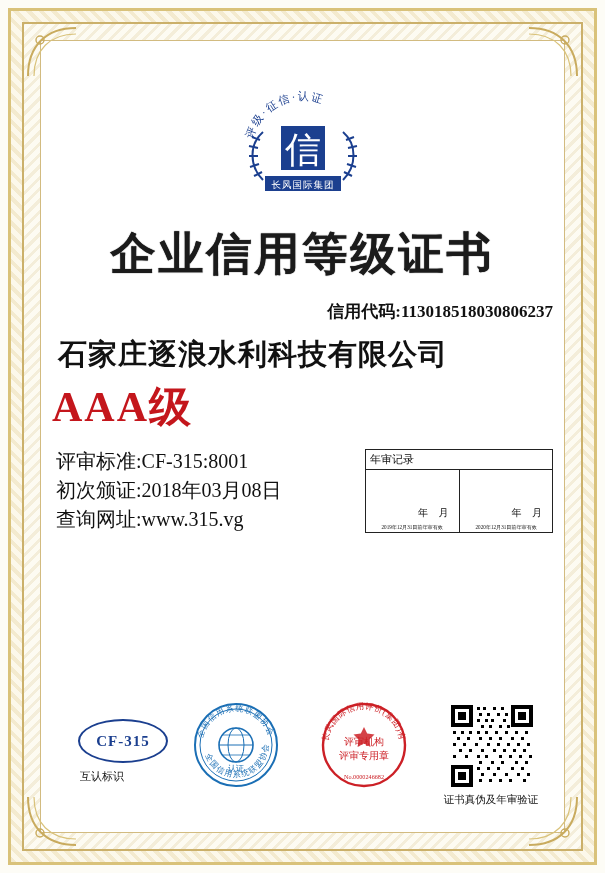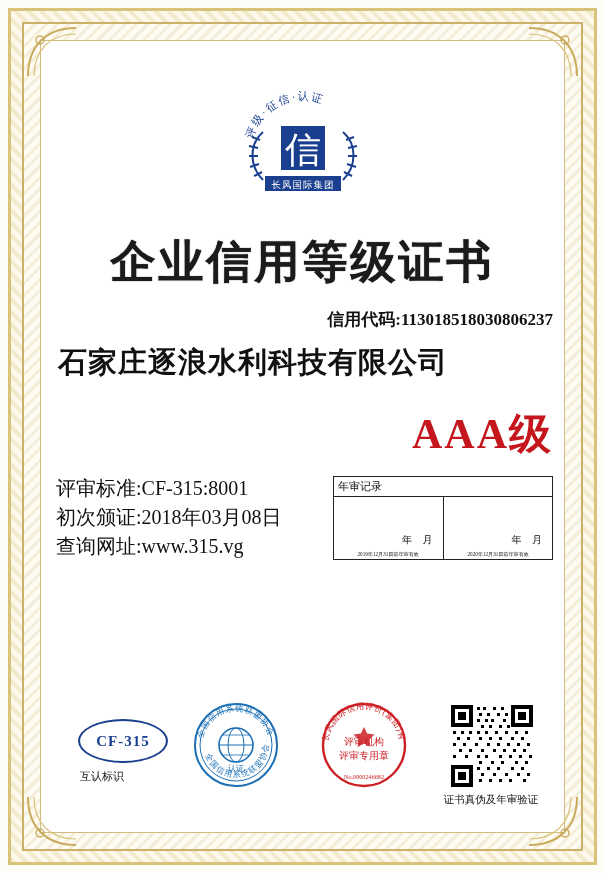--- a/index.html
+++ b/index.html
@@ -69,21 +69,21 @@
   .logo svg{display:block;width:140px;height:120px;}
 
   
   .main-title{
     text-align:center;
     font-family:"Liberation Serif", serif;
     font-size:45px;
     font-weight:bold;
     letter-spacing:3px;
     color:#1b1b1b;
-    margin-top:22px;
+    margin-top:14px;
     text-shadow:0 0 1px #000;
   }
   .code-line{
     text-align:right;
     font-size:17px;
     font-weight:bold;
     margin-top:16px;
     color:#111;
     letter-spacing:0px;
   }
@@ -101,22 +101,22 @@
     margin-top:14px;
     font-size:16.5px;
     line-height:32px;
     color:#111;
     text-align:justify;
     padding:0 4px;
   }
   .para p{margin:0;}
   .para .indent{text-indent:2em;}
   .grade{
-    text-align:right;
-    margin-top:23px;
+    text-align:left;
+    margin-top:4px;
     font-size:42px;
     font-weight:bold;
     color:#c4161c;
     letter-spacing:2px;
   }
 
   
   .lower{
     display:flex;
     margin-top:12px;
@@ -124,21 +124,21 @@
   }
   .info{
     flex:1;
     font-size:20px;
     line-height:29px;
     color:#111;
     padding-left:4px;
   }
   .info div{white-space:nowrap;}
   .review{
-    width:220px;
+    width:188px;
     margin-top:2px;
     border:1px solid #222;
     box-sizing:border-box;
   }
   .review .r-head{
     font-size:11px;
     padding:2px 4px;
     border-bottom:1px solid #222;
     color:#111;
   }

